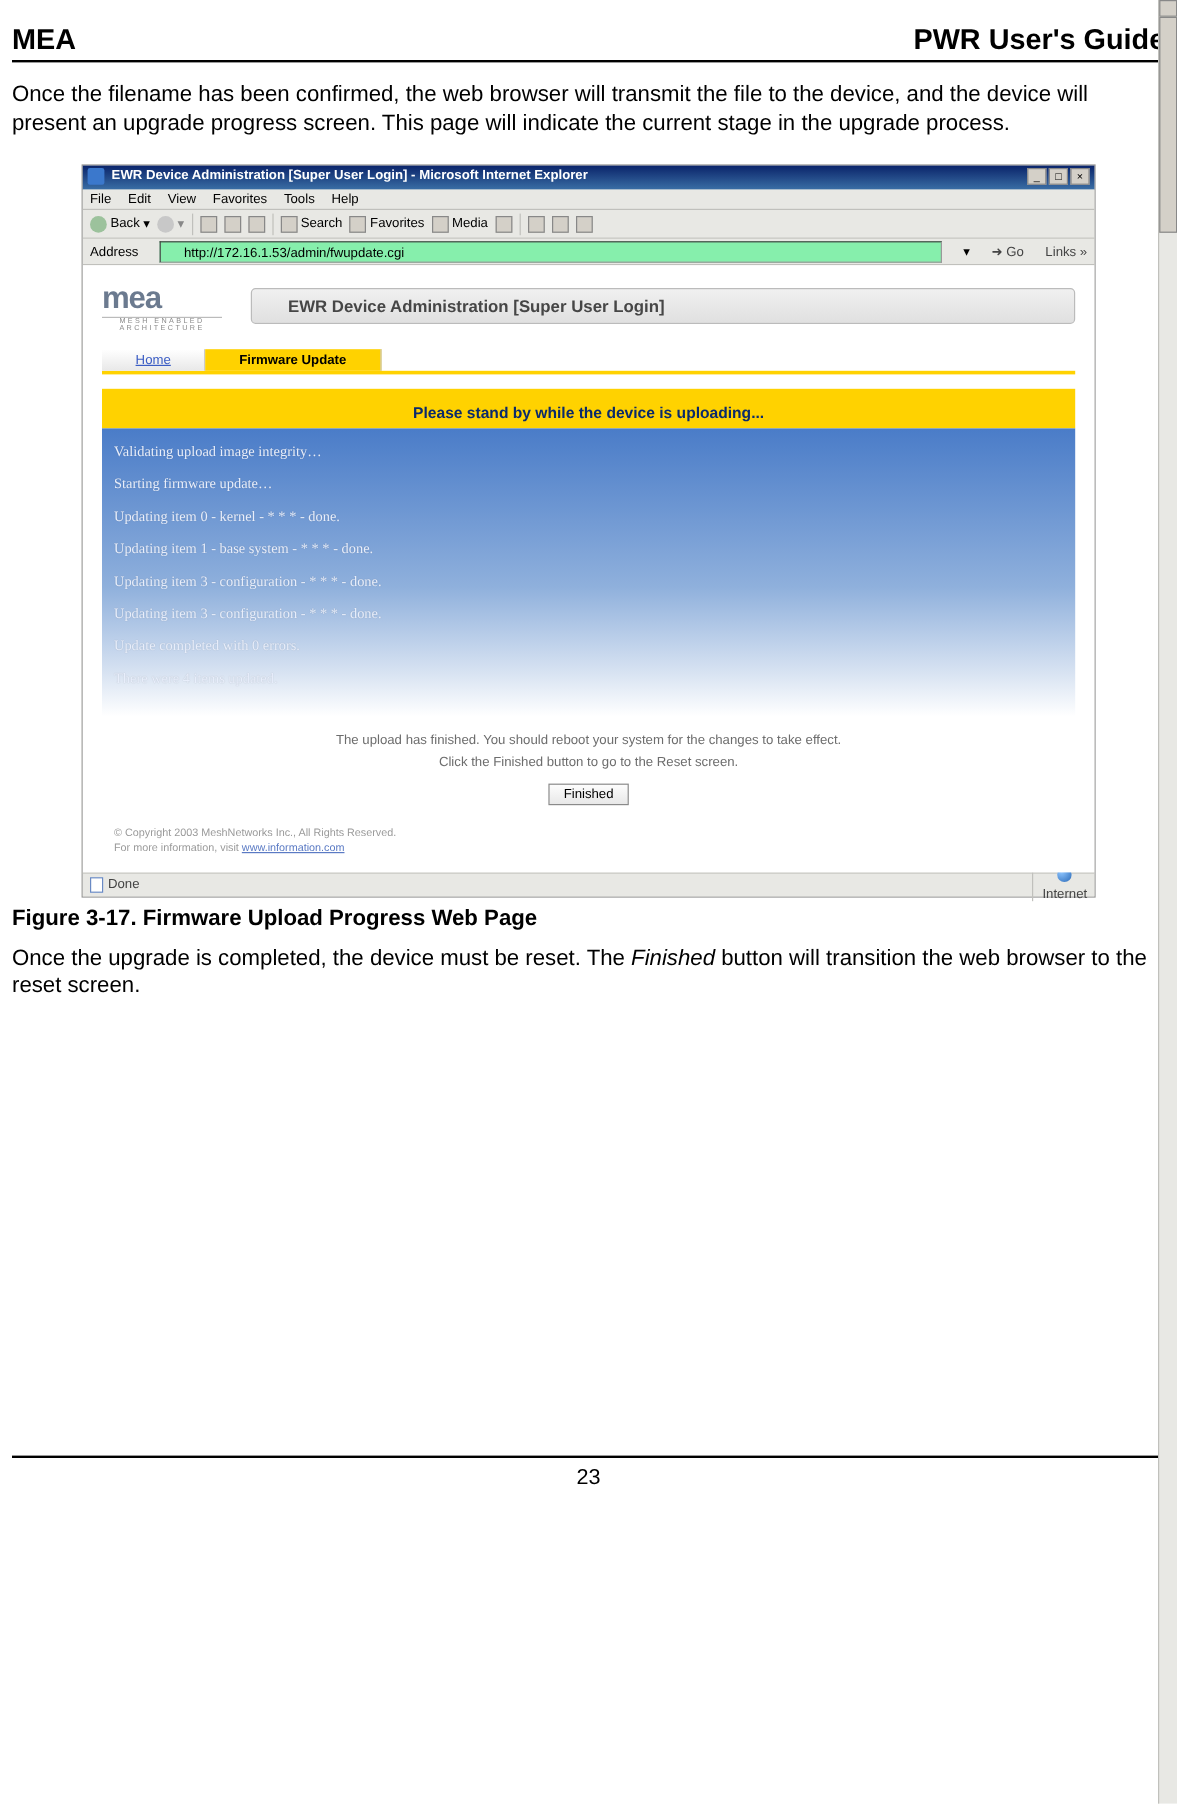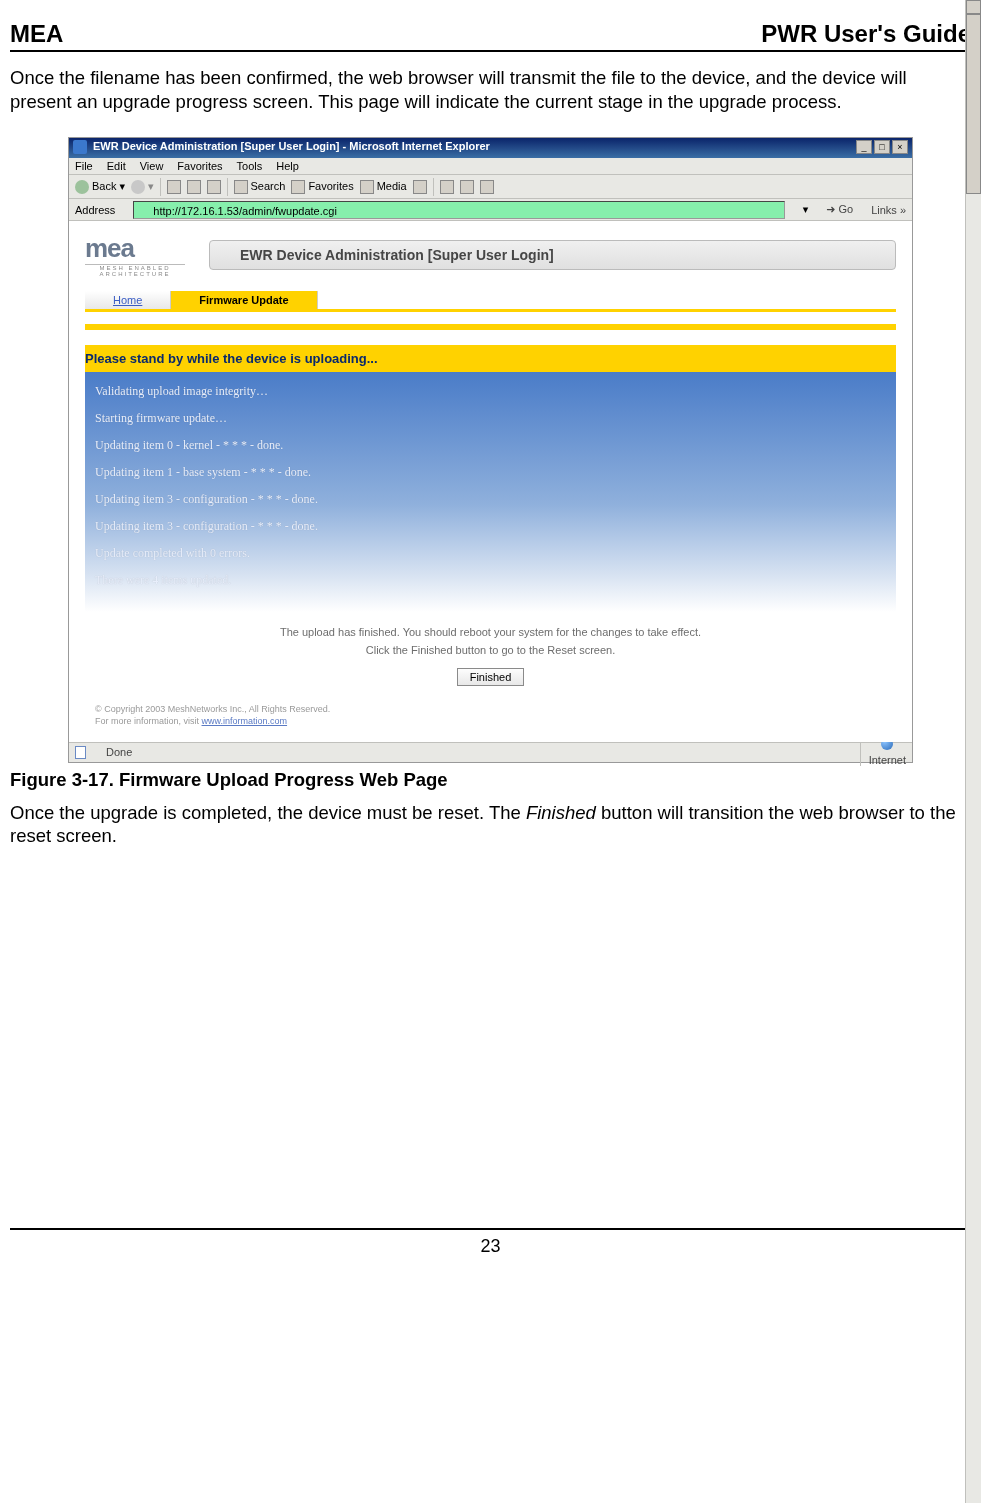--- a/index.html
+++ b/index.html
@@ -184,23 +184,23 @@
     .yellow-thin {
       height: 6px;
       background: #ffd200;
       margin-top: 12px;
     }
     .banner {
       background: #ffd200;
       color: #0a2a6c;
       font-weight: bold;
       font-size: 13px;
-      text-align: left;
+      text-align: center;
       padding: 6px 0;
-      margin-top: 15px;
+      margin-top: 0;
     }
     .progress-area {
       background: linear-gradient(#4a7cc8, #8fb0dc 55%, #d8e3f2 85%, #fff);
       padding: 12px 10px 8px;
       color: #fff;
       font-family: Georgia, serif;
       font-size: 12px;
       min-height: 240px;
     }
     .progress-line {
@@ -259,21 +259,21 @@
       display: flex;
       align-items: center;
       font-size: 11px;
       height: 20px;
       padding: 0 6px;
     }
     .statusbar .st-left {
       flex: 1;
       display: flex;
       align-items: center;
-      gap: 20px;
+      gap: 4px;
       color: #444;
     }
     .statusbar .st-right {
       display: flex;
       align-items: center;
       gap: 4px;
       color: #444;
       border-left: 1px solid #c0c0bc;
       padding-left: 8px;
       flex-direction: column;

